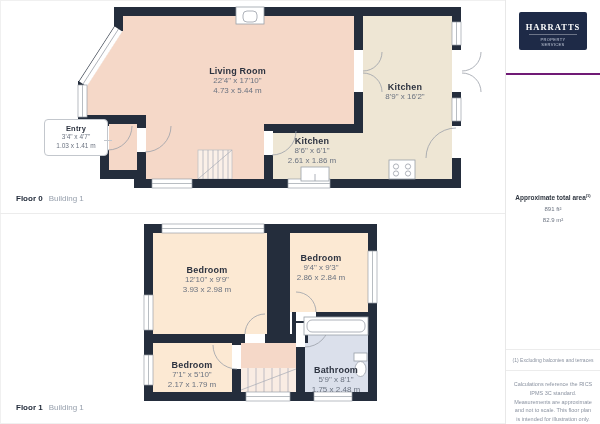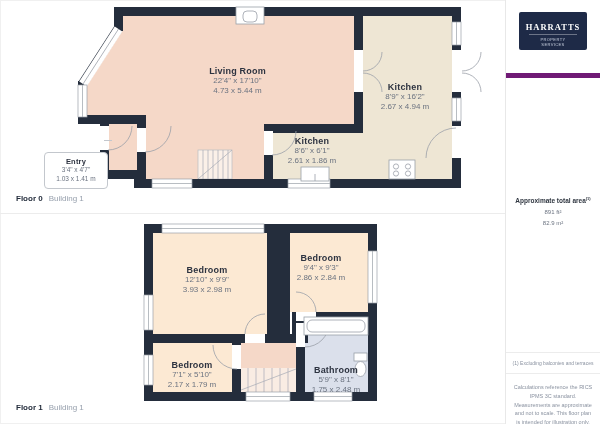--- a/index.html
+++ b/index.html
@@ -14,27 +14,27 @@
   .room-label{position:absolute;text-align:center;pointer-events:none;}
   .room-name{font-weight:bold;font-size:9px;color:#2d3340;letter-spacing:.2px;}
   .room-dim{font-size:8px;color:#6b7380;line-height:1.3;}
   .floor-caption{position:absolute;left:16px;width:505px;text-align:left;font-size:8px;}
   .fc-floor{font-weight:bold;color:#242d3c;}
   .fc-building{color:#97a0ad;margin-left:6px;}
   #caption0{top:194px;}
   #caption1{top:403px;}
   
   .callout{position:absolute;left:44px;top:119px;width:58px;background:#fff;
-           border:1px solid #c3c7cd;border-radius:4px;padding:4px 2px;text-align:center;margin-top:33px;}
+           border:1px solid #c3c7cd;border-radius:4px;padding:4px 2px;text-align:center;}
   .callout .room-name{font-size:7.5px;}
   .callout .room-dim{font-size:6.5px;line-height:1.35;}
   .callout-tail{position:absolute;left:104px;top:140px;width:8px;height:1px;background:#c3c7cd;}
   
   .sidebar{position:absolute;left:505px;top:0;width:94px;height:424px;border-left:1px solid #e8e8e8;background:#fff;}
-  .s-logo{height:61px;border-bottom:5px solid #701a75;}
+  .s-logo{height:61px;border-bottom:2px solid #701a75;}
   .logo-box{width:68px;height:38px;margin:12px auto 0;background:#1e2a47;border-radius:2px;
             text-align:center;color:#fff;}
   .logo-name{font-family:"Liberation Serif",serif;font-weight:bold;font-size:8.5px;
              letter-spacing:1px;padding-top:10px;}
   .logo-tagline{font-size:4px;letter-spacing:.4px;color:#c9d0df;margin:2px 10px 0;
                 border-top:1px solid rgba(255,255,255,.35);padding-top:2px;}
   .s-area{height:275px;border-bottom:1px solid #ececec;text-align:center;box-sizing:border-box;padding-top:118px;}
   .area-label{font-size:6.5px;font-weight:bold;color:#2f3640;}
   .area-label sup{font-size:4px;}
   .area-val{font-size:6px;color:#6b7380;margin-top:5px;}
@@ -181,21 +181,20 @@
   <div class="floor-divider"></div>
 
   <div class="room-label" style="left:165px;top:66px;width:145px;">
     <div class="room-name">Living Room</div>
     <div class="room-dim">22'4" x 17'10"</div>
     <div class="room-dim">4.73 x 5.44 m</div>
   </div>
   <div class="room-label" style="left:355px;top:82px;width:100px;">
     <div class="room-name">Kitchen</div>
     <div class="room-dim">8'9" x 16'2"</div>
-    <div class="room-dim">2.67 x 4.94 m</div>
   </div>
   <div class="room-label" style="left:266px;top:136px;width:92px;">
     <div class="room-name">Kitchen</div>
     <div class="room-dim">8'6" x 6'1"</div>
     <div class="room-dim">2.61 x 1.86 m</div>
   </div>
   <div class="callout">
     <div class="room-name">Entry</div>
     <div class="room-dim">3'4" x 4'7"</div>
     <div class="room-dim">1.03 x 1.41 m</div>

